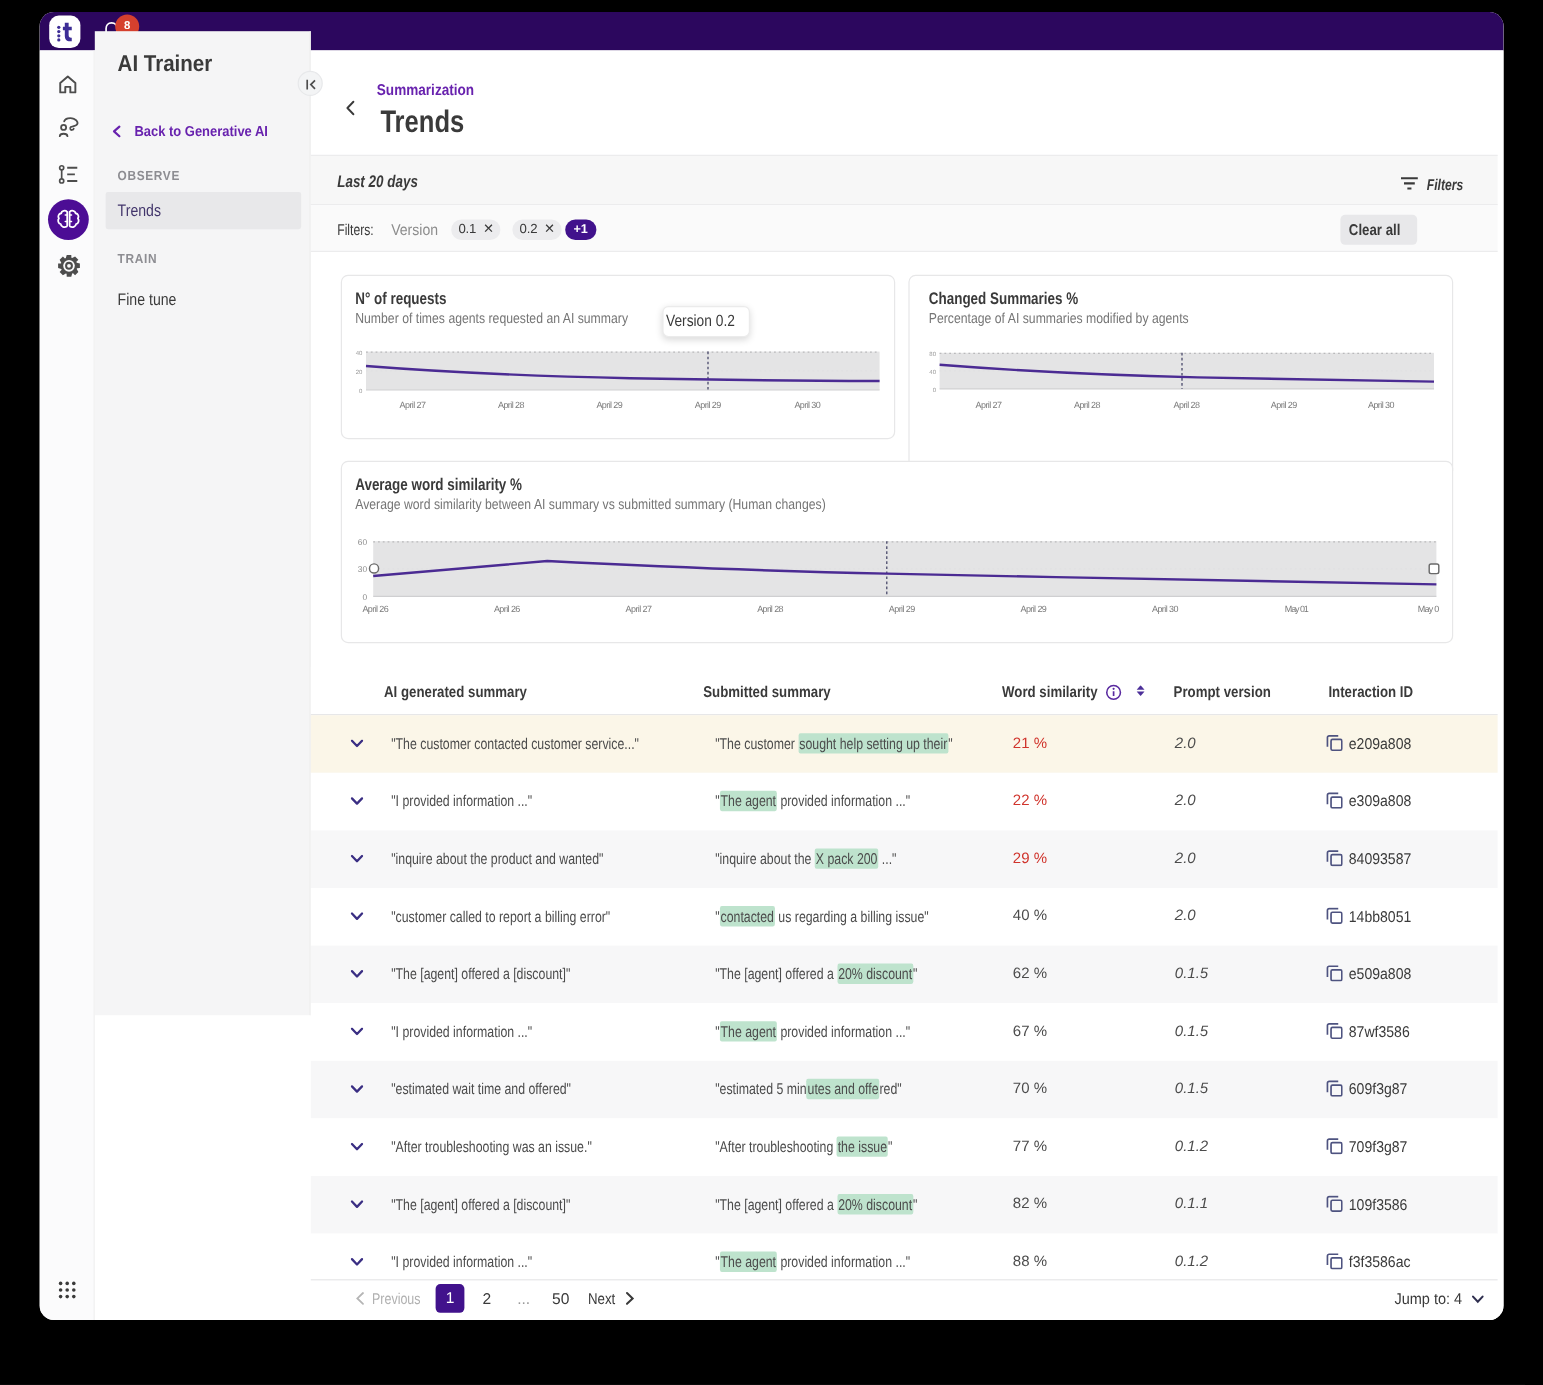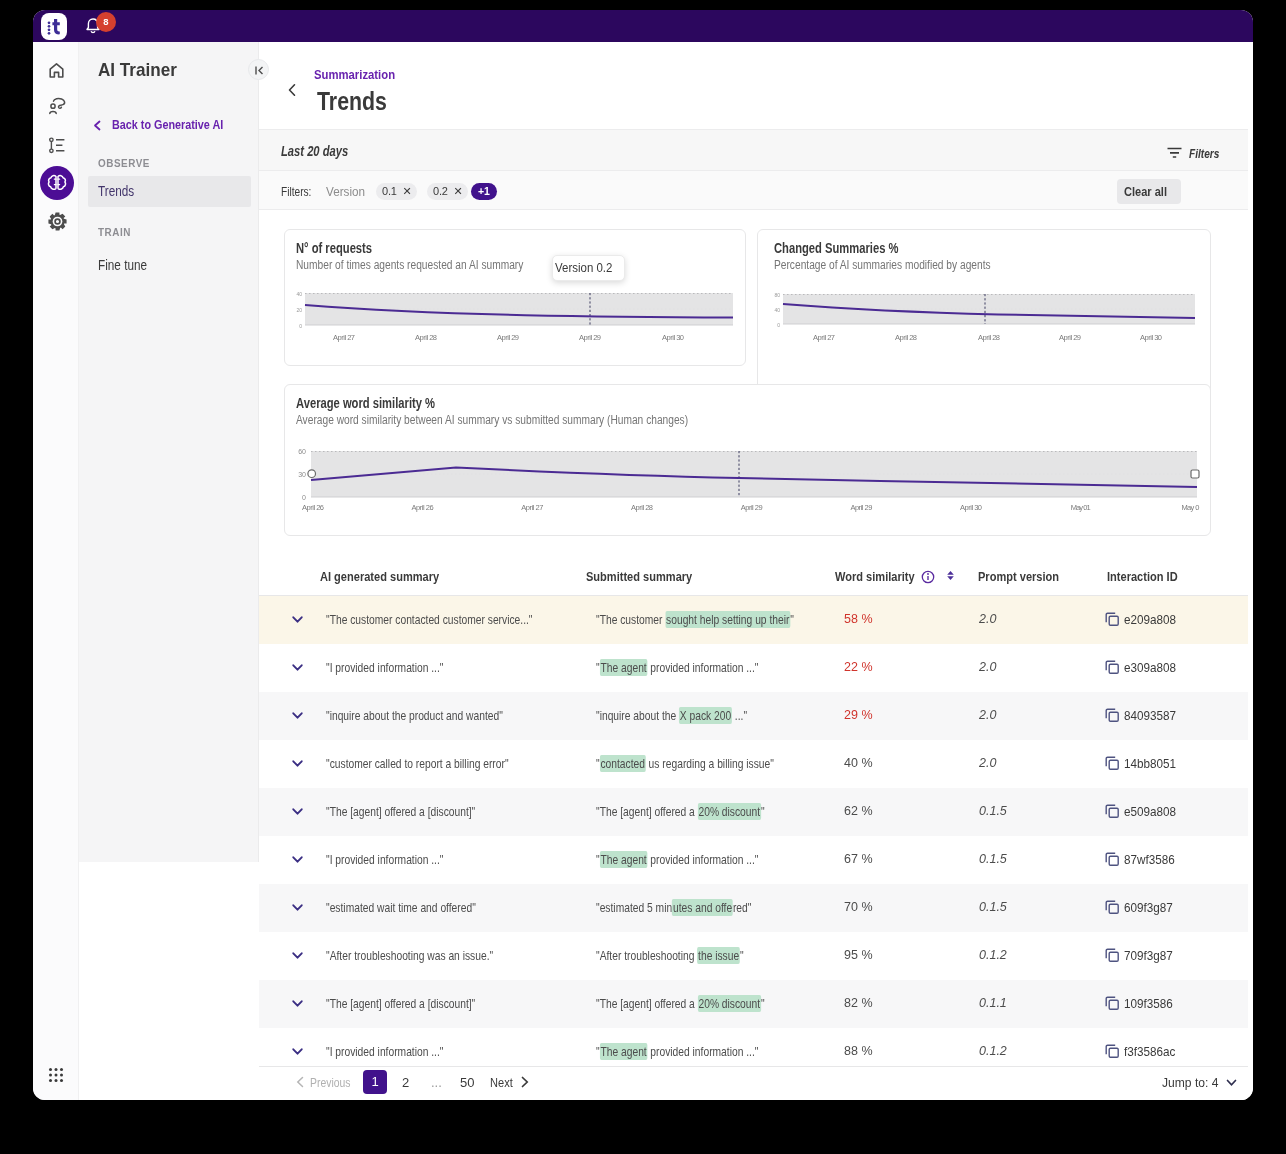--- a/index.html
+++ b/index.html
@@ -9,21 +9,21 @@
 
 .topbar { position:absolute; left:0; top:0; width:100%; height:32px; background:#2c075e; }
 .logo { position:absolute; left:8px; top:2.5px; width:26px; height:27px; background:#fff; border-radius:8px; }
 .badge { position:absolute; left:63px; top:2px; width:20px; height:20px; border-radius:50%; background:#d5402e; color:#fff; font-size:9.5px; font-weight:bold; text-align:center; line-height:20px; }
 .avatar { position:absolute; left:1185px; top:5px; width:22px; height:22px; border-radius:50%; background:#fff; color:#4c4a63; font-size:10px; font-weight:bold; text-align:center; line-height:22px;margin-top:36px; }
 
 .rail { position:absolute; left:0; top:32px; width:46px; height:1058px; background:#fbfbfc; border-right:1px solid #f0f0f1; }
 .railicon { position:absolute; left:15px; }
 .brainwrap { position:absolute; left:7px; top:124px; width:34px; height:34px; border-radius:50%; background:#4c0d95; }
 
-.sidebar { position:absolute; left:46px; top:32px; width:180px; height:820px; background:#f5f5f6; border-right:1px solid #ebebec;text-decoration:underline; }
+.sidebar { position:absolute; left:46px; top:16px; width:180px; height:820px; background:#f5f5f6; border-right:1px solid #ebebec;text-decoration:underline; }
 .sb-title { position:absolute; left:19px; top:17px; font-size:19px; font-weight:bold; color:#3a3a3a; transform:scaleX(0.9); transform-origin:0 50%; }
 .collapse { position:absolute; left:168px; top:17px; width:21px; height:21px; border-radius:50%; background:#f3f4f5; border:1px solid #e7e8ea; }
 .backlink { position:absolute; left:33px; top:76px; font-size:12px; font-weight:bold; color:#6822ae; white-space:nowrap; transform:scaleX(0.9); transform-origin:0 50%; }
 .sb-sec { position:absolute; left:19px; font-size:11px; font-weight:bold; color:#8d8d92; letter-spacing:0.6px; transform:scaleX(0.9); transform-origin:0 50%; }
 .sb-item-active { position:absolute; left:9px; top:134px; width:163px; height:31px; background:#e8e8ea; border-radius:2px; color:#42356b; font-size:14px; line-height:31px; padding-left:10px; }
 .sb-item-active span, .sb-item span { display:inline-block; transform:scaleX(0.84); transform-origin:0 50%; }
 .sb-item { position:absolute; left:19px; font-size:14px; color:#3a3a3a; }
 
 .main { position:absolute; left:226px; top:32px; width:994px; height:1058px; background:#fff; }
 .crumb { position:absolute; left:55px; top:25px; font-size:13px; font-weight:bold; color:#6822ae; transform:scaleX(0.87); transform-origin:0 50%; }
@@ -255,21 +255,21 @@
       <div class="th" style="left:719px">Prompt version</div>
       <div class="th" style="left:848px">Interaction ID</div>
     </div>
 
     <div class="row" style="top:554px;background:#fbf6e8">
       <svg class="chev" width="11" height="8" viewBox="0 0 11 8">
           <path d="M1.3 1.3 L5.5 5.7 L9.7 1.3" fill="none" stroke="#3a2e83" stroke-width="1.9" stroke-linecap="round" stroke-linejoin="round"></path>
         </svg>
       <div class="cell" style="left:67px">"The customer contacted customer service..."</div>
       <div class="cell" style="left:337px">"The customer <span class="hl">sought help setting up their</span>"</div>
-      <div class="pct red">58 %</div>
+      <div class="pct red">21 %</div>
       <div class="ver">2.0</div>
       <svg class="copyic" width="14" height="14" viewBox="0 0 14 14">
           <path d="M1.2 10.2 L1.2 2.6 C1.2 1.8 1.8 1.2 2.6 1.2 L10.2 1.2" fill="none" stroke="#4e5380" stroke-width="1.4"></path>
           <rect x="4.2" y="4.2" width="9" height="9" rx="1.2" fill="none" stroke="#4e5380" stroke-width="1.4"></rect>
         </svg>
       <div class="iid">e209a808</div>
     </div>
     <div class="row" style="top:602px;background:#fff">
       <svg class="chev" width="11" height="8" viewBox="0 0 11 8">
           <path d="M1.3 1.3 L5.5 5.7 L9.7 1.3" fill="none" stroke="#3a2e83" stroke-width="1.9" stroke-linecap="round" stroke-linejoin="round"></path>
@@ -353,21 +353,21 @@
           <rect x="4.2" y="4.2" width="9" height="9" rx="1.2" fill="none" stroke="#4e5380" stroke-width="1.4"></rect>
         </svg>
       <div class="iid">609f3g87</div>
     </div>
     <div class="row" style="top:890px;background:#fff">
       <svg class="chev" width="11" height="8" viewBox="0 0 11 8">
           <path d="M1.3 1.3 L5.5 5.7 L9.7 1.3" fill="none" stroke="#3a2e83" stroke-width="1.9" stroke-linecap="round" stroke-linejoin="round"></path>
         </svg>
       <div class="cell" style="left:67px">"After troubleshooting was an issue."</div>
       <div class="cell" style="left:337px">"After troubleshooting <span class="hl">the issue</span>"</div>
-      <div class="pct">95 %</div>
+      <div class="pct">77 %</div>
       <div class="ver">0.1.2</div>
       <svg class="copyic" width="14" height="14" viewBox="0 0 14 14">
           <path d="M1.2 10.2 L1.2 2.6 C1.2 1.8 1.8 1.2 2.6 1.2 L10.2 1.2" fill="none" stroke="#4e5380" stroke-width="1.4"></path>
           <rect x="4.2" y="4.2" width="9" height="9" rx="1.2" fill="none" stroke="#4e5380" stroke-width="1.4"></rect>
         </svg>
       <div class="iid">709f3g87</div>
     </div>
     <div class="row" style="top:938px;background:#f7f7f8">
       <svg class="chev" width="11" height="8" viewBox="0 0 11 8">
           <path d="M1.3 1.3 L5.5 5.7 L9.7 1.3" fill="none" stroke="#3a2e83" stroke-width="1.9" stroke-linecap="round" stroke-linejoin="round"></path>

